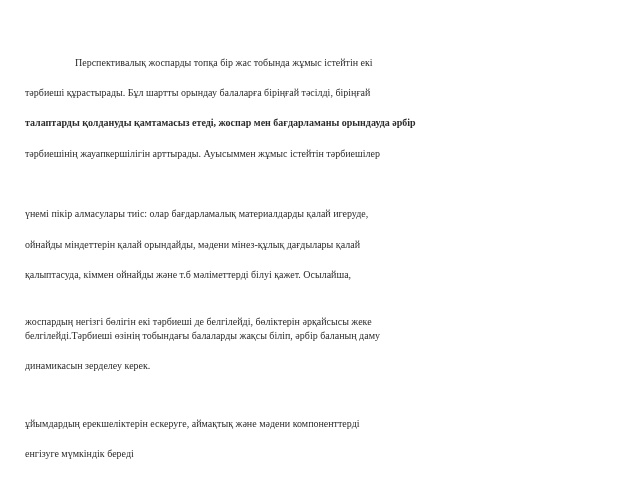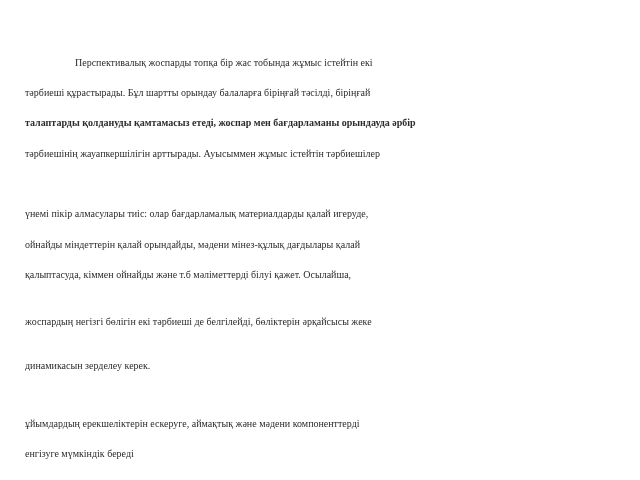--- a/index.html
+++ b/index.html
@@ -37,17 +37,18 @@
 <div class="page">
 
   <div class="line" style="left:75px; top:53px;">Перспективалық жоспарды топқа бір жас тобында жұмыс істейтін екі</div>
   <div class="line" style="top:83px;">тәрбиеші құрастырады. Бұл шартты орындау балаларға біріңғай тәсілді, біріңғай</div>
   <div class="line" style="top:113px;font-weight:bold;">талаптарды қолдануды қамтамасыз етеді, жоспар мен бағдарламаны орындауда әрбір</div>
   <div class="line" style="top:144px;">тәрбиешінің жауапкершілігін арттырады. Ауысыммен жұмыс істейтін тәрбиешілер</div>
   <div class="line" style="top:204px;">үнемі пікір алмасулары тиіс: олар бағдарламалық материалдарды қалай игеруде,</div>
   <div class="line" style="top:235px;">ойнайды міндеттерін қалай орындайды, мәдени мінез-құлық дағдылары қалай</div>
   <div class="line" style="top:265px;">қалыптасуда, кіммен ойнайды және т.б мәліметтерді білуі қажет. Осылайша,</div>
   <div class="line" style="top:295px;margin-top:17px;">жоспардың негізгі бөлігін екі тәрбиеші де белгілейді, бөліктерін әрқайсысы жеке</div>
+  <div class="line" style="top:326px;">белгілейді.Тәрбиеші өзінің тобындағы балаларды жақсы біліп, әрбір баланың даму</div>
   <div class="line" style="top:356px;">динамикасын зерделеу керек.</div>
 
   <div class="line" style="top:414px;">ұйымдардың ерекшеліктерін ескеруге, аймақтық және мәдени компоненттерді</div>
   <div class="line" style="top:444px;">енгізуге мүмкіндік береді</div>
 </div>
 
 </body></html>

